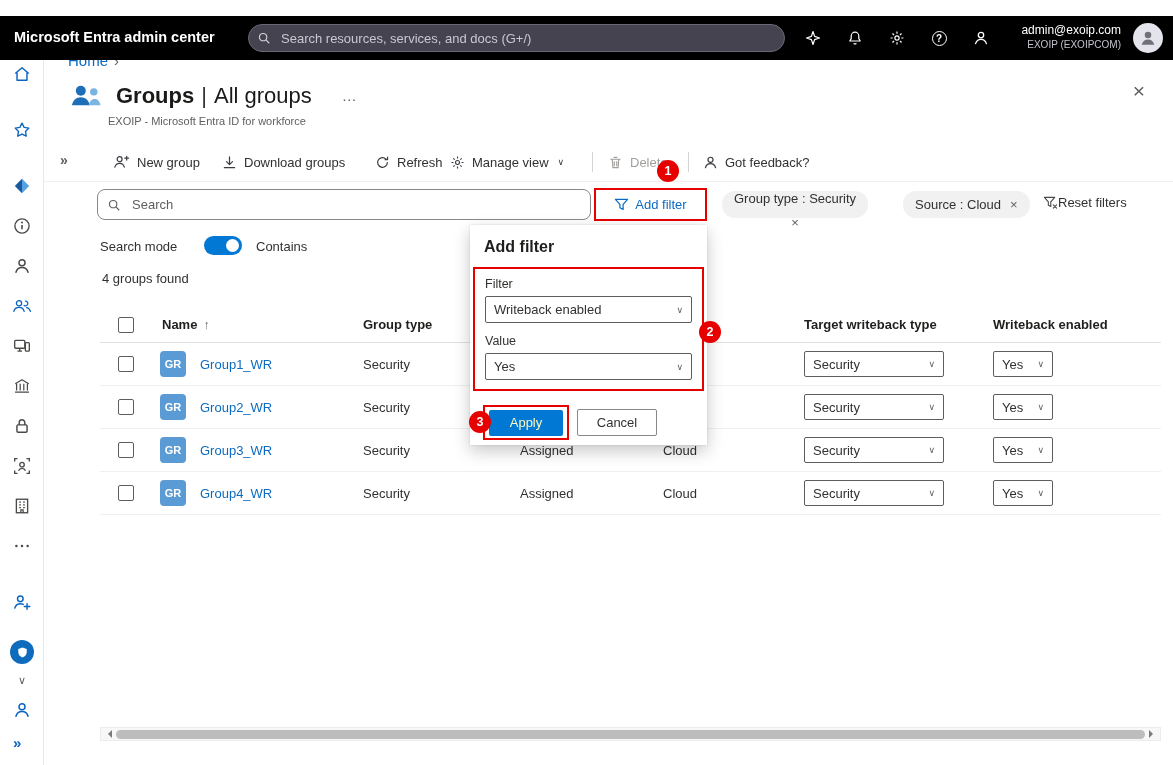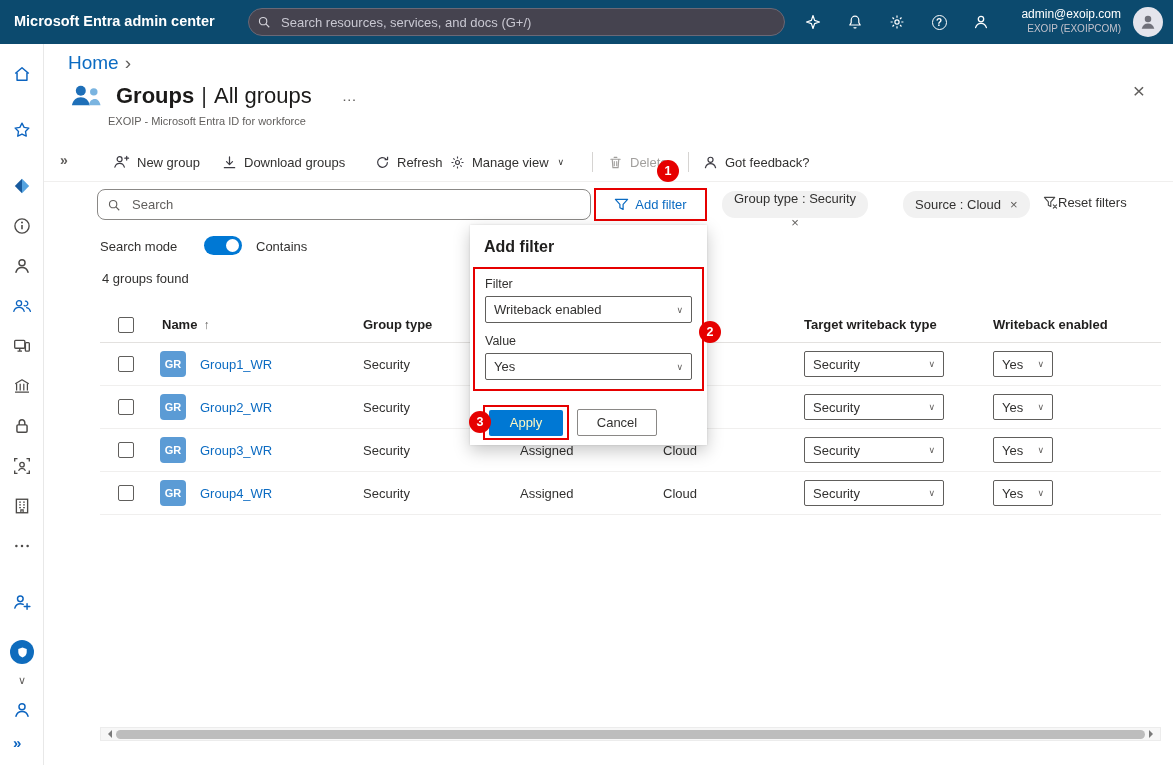--- a/index.html
+++ b/index.html
@@ -5,21 +5,21 @@
   * { box-sizing: border-box; }
   html,body { margin:0; padding:0; }
   body {
     width:1173px; height:765px; position:relative; overflow:hidden;
     font-family:"Liberation Sans","DejaVu Sans",sans-serif;
     background:#ffffff; color:#323130; font-size:13px;
   }
   svg { display:block; }
 
   
-  .topbar { position:absolute; left:0; top:0; width:1173px; height:44px; background:#0c4a6e; z-index:50; }
+  .topbar { position:absolute; left:0; top:16px; width:1173px; height:44px; background:#000000; z-index:50; }
   .tb-title { position:absolute; left:14px; top:13px; color:#fff; font-size:14.5px; font-weight:600; }
   .tb-search { position:absolute; left:248px; top:8px; width:537px; height:28px; background:#45434f;
     border:1px solid #6a6876; border-radius:14px; display:flex; align-items:center; color:#d6d5dc; }
   .tb-search .sicon { margin:0 8px; display:flex; color:#d6d5dc; }
   .tb-search input { flex:1; background:transparent; border:0; outline:0; color:#eceaf0; font-size:13px; font-family:inherit; }
   .tb-search input::placeholder { color:#c9c8d2; }
   .tb-icons { position:absolute; left:804px; top:0; height:44px; display:flex; align-items:center; gap:24px; color:#ffffff; }
   .tb-icons .tbi { cursor:pointer; display:flex; align-items:center; justify-content:center; width:18px; height:18px; }
   .qicon { width:15px; height:15px; border:1.3px solid #fff; border-radius:50%; color:#fff; font-size:10px; font-weight:700; display:flex; align-items:center; justify-content:center; }
   .tb-acct { position:absolute; right:52px; top:7px; text-align:right; color:#fff; cursor:pointer; }
@@ -32,21 +32,21 @@
   .sidebar { position:absolute; left:0; top:44px; width:44px; height:721px; background:#fff; border-right:1px solid #e8e8e8; z-index:30; }
   .sb-item { position:absolute; left:12px; width:20px; height:20px; display:flex; align-items:center; justify-content:center; color:#4c4a48; cursor:pointer; }
   .sb-item.blue { color:#0c64c0; }
   .sb-badge { position:absolute; left:10px; width:24px; height:24px; border-radius:50%; background:#0f6cbd; display:flex; align-items:center; justify-content:center; cursor:pointer; }
   .sb-chev { position:absolute; left:18px; color:#605e5c; font-size:11px; cursor:pointer; }
   .sb-expand { position:absolute; left:13px; color:#0c64c0; font-size:15px; font-weight:700; cursor:pointer; }
 
   
   .main { position:absolute; left:44px; top:44px; width:1129px; height:721px; background:#fff; }
 
-  .breadcrumb { position:absolute; left:24px; top:8px; font-size:19px; }
+  .breadcrumb { position:absolute; left:24px; top:8px; font-size:15px; }
   .breadcrumb .home { color:#0b6bc2; cursor:pointer; }
   .breadcrumb .sep { color:#605e5c; margin-left:6px; }
 
   .close-x { position:absolute; right:28px; top:36px; font-size:21px; color:#605e5c; cursor:pointer; line-height:1; }
 
   .title-row { position:absolute; left:24px; top:38px; display:flex; align-items:center; gap:12px; }
   .page-title { font-size:22px; color:#1b1a19; white-space:nowrap; }
   .page-title .tp { font-weight:700; }
   .page-title .tsep { margin:0 7px; color:#333; font-weight:400; }
   .page-title .ts { font-weight:400; }

